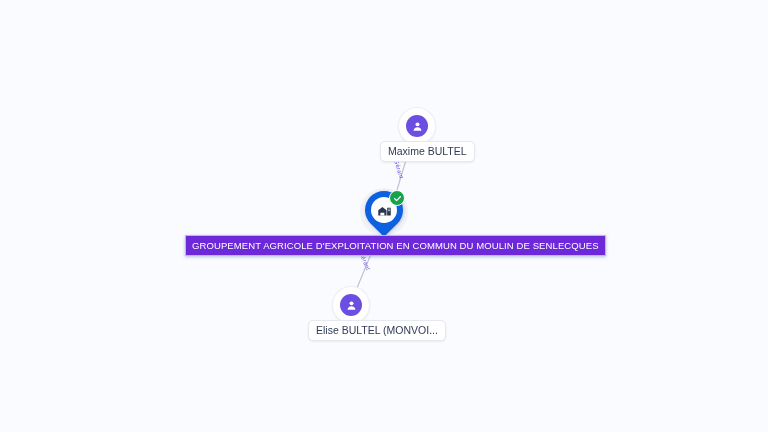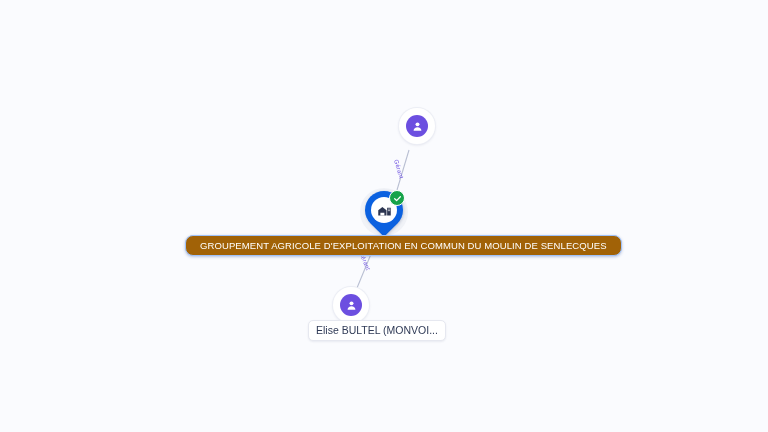--- a/index.html
+++ b/index.html
@@ -116,27 +116,27 @@
     border-radius: 5px;
     color: #2f3a56;
     font-size: 10.5px;
     line-height: 13px;
     padding: 3px 7px;
     white-space: nowrap;
     box-shadow: 0 1px 2px rgba(30,40,90,.08);
     z-index: 7;
   }
   .node-label.selected {
-    background: #a16207;
+    background: #6d28d9;
     border: 1px solid #9fc2fa;
     color: #ffffff;
     font-size: 9.5px;
     letter-spacing: .1px;
-    padding: 3px 14px;
-    border-radius: 8px;
+    padding: 3px 6px;
+    border-radius: 0;
     box-shadow: 0 1px 3px rgba(20,60,150,.3);
   }
 
   
   .edge-label {
     position: absolute;
     color: #6c4fe0;
     font-size: 6px;
     letter-spacing: .2px;
     white-space: nowrap;
@@ -159,20 +159,21 @@
   <div class="edge-label" style="left:355px; top:258px; transform: rotate(68deg);">Gérant</div>
 
   <div class="person-node" style="left:399px; top:108px;">
     <div class="person-disc">
       <svg width="13" height="13" viewBox="0 0 24 24">
         <circle cx="12" cy="8" r="3.6" fill="#ffffff"></circle>
         <path d="M4.8 20c0-3.9 3.2-6.4 7.2-6.4s7.2 2.5 7.2 6.4z" fill="#ffffff"></path>
       </svg>
     </div>
   </div>
+  <div class="node-label" style="left:380px; top:141px;">Maxime BULTEL</div>
 
   <div class="pin-node" style="left:358px; top:188px;">
     <div class="pin-halo"></div>
     <div class="pin-shape"></div>
     <div class="pin-inner">
       <svg width="15" height="15" viewBox="0 0 24 24">
         <path d="M2 20V11.4L8.6 6.4l6.6 5V20z" fill="#2c3550"></path>
         <rect x="16.2" y="7.6" width="5.8" height="12.4" fill="#2c3550"></rect>
         <rect x="17.4" y="9" width="1.4" height="1.4" fill="#ffffff"></rect>
         <rect x="19.6" y="9" width="1.4" height="1.4" fill="#ffffff"></rect>

